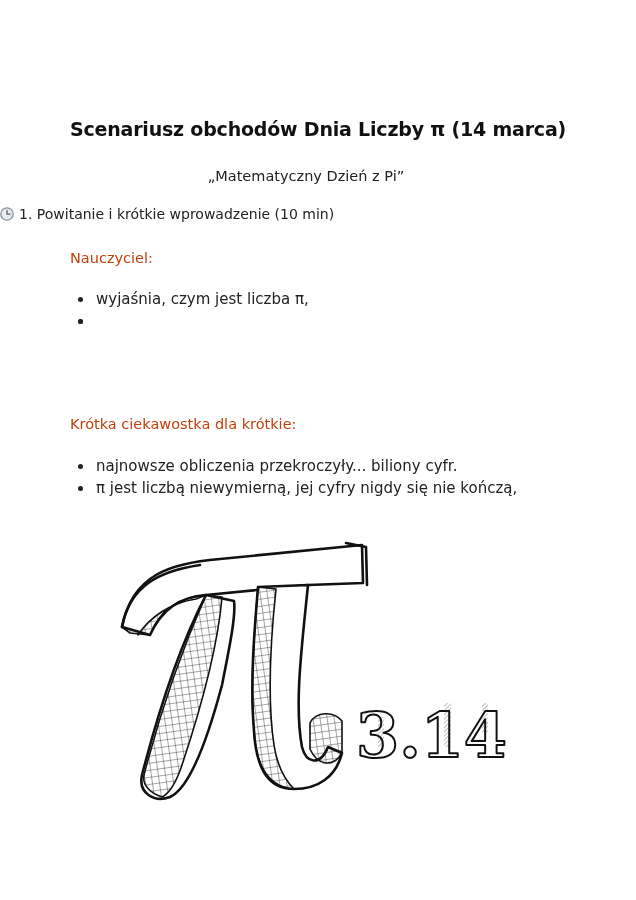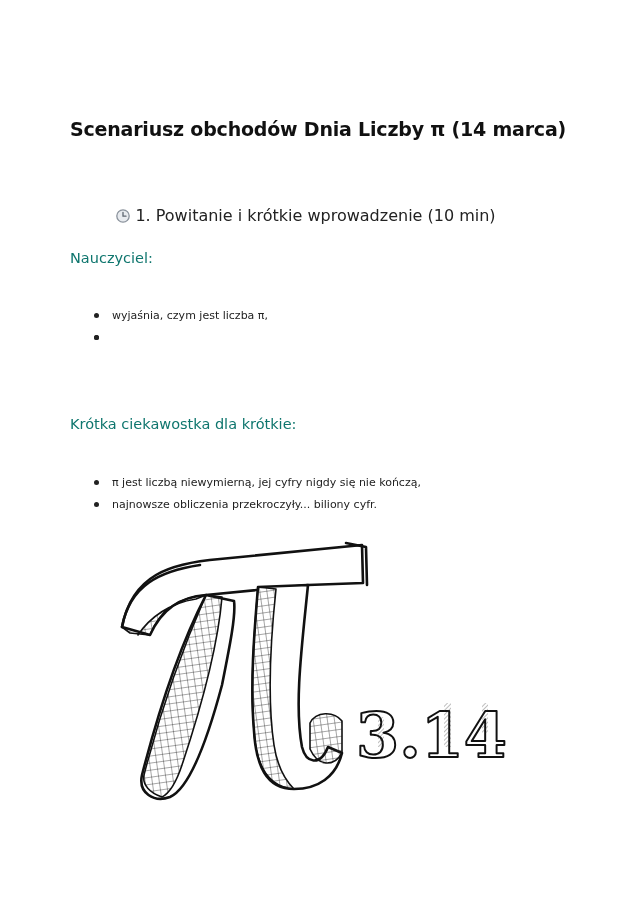--- a/index.html
+++ b/index.html
@@ -4,59 +4,60 @@
 <style>
   html, body { margin: 0; padding: 0; background: #ffffff; }
   body { width: 636px; height: 900px; position: relative; overflow: hidden;
          font-family: "DejaVu Sans", sans-serif; color: #1a1a1a; }
   .page { position: absolute; left: 0; top: 0; width: 636px; height: 648px; }
   .title { position: absolute; left: 0; width: 636px; top: 118px; text-align: center;
            font-family: "DejaVu Sans", sans-serif; font-weight: bold; font-size: 19px;
            letter-spacing: -0.2px; color: #111; }
   .subtitle { position: absolute; left: 0; width: 612px; top: 168px; text-align: center;
               font-size: 14.5px; color: #222; }
-  .section { position: absolute; left: 0; width: 612px; top: 206px; text-align: center;
-             font-size: 16px; color: #222; }
+  .section { position: absolute; left: 0; width: 612px; top: 206px; text-align: left;
+             font-size: 14px; color: #222; }
   .clock { display: inline-block; width: 14px; height: 14px; vertical-align: -2px; margin-right: 5px; }
-  .label { position: absolute; left: 70px; font-size: 14.5px; color: #0f766e; }
-  ul.list { position: absolute; left: 70px; margin: 16px; padding: 0; list-style: none;
-            font-size: 11px; color: #222; width: 470px; }
+  .label { position: absolute; left: 70px; font-size: 14.5px; color: #c2410c; }
+  ul.list { position: absolute; left: 70px; margin: 0; padding: 0; list-style: none;
+            font-size: 15px; color: #222; width: 470px; }
   ul.list li { position: relative; padding-left: 26px; line-height: 21.5px; }
   ul.list li .dot { position: absolute; left: 8px; top: 8px; width: 5px; height: 5px;
                     border-radius: 50%; background: #222; }
   .illus { position: absolute; left: 110px; top: 535px; width: 420px; height: 300px; }
 </style>
 </head>
 <body>
 
 <div class="page">
 
   <div class="title">Scenariusz obchodów Dnia Liczby π (14 marca)</div>
 
+  <div class="subtitle">„Matematyczny Dzień z Pi”</div>
 
   <div class="section">
     <svg class="clock" viewBox="0 0 14 14">
       <circle cx="7" cy="7" r="6.2" fill="#e8ebef" stroke="#8a929c" stroke-width="1.3"></circle>
       <path d="M7 3.3 V7.2 H10" fill="none" stroke="#5d6670" stroke-width="1.3" stroke-linecap="round"></path>
     </svg><span>1. Powitanie i krótkie wprowadzenie (10 min)</span>
   </div>
 
   <div class="label" style="top:250px;">Nauczyciel:</div>
 
   <ul class="list" style="top:289px;">
     <li><span class="dot"></span><span>wyjaśnia, czym jest liczba π,</span></li>
     <li><span class="dot"></span></li>
     <li><span class="dot"></span></li>
   </ul>
 
   <div class="label" style="top:416px;">Krótka ciekawostka dla krótkie:</div>
 
   <ul class="list" style="top:456px;">
+    <li><span class="dot"></span><span>najnowsze obliczenia przekroczyły... biliony cyfr.</span></li>
     <li><span class="dot"></span><span>π jest liczbą niewymierną, jej cyfry nigdy się nie kończą,</span></li>
-    <li><span class="dot"></span><span>najnowsze obliczenia przekroczyły... biliony cyfr.</span></li>
   </ul>
 
   <svg class="illus" viewBox="0 0 420 300">
     <defs>
       <pattern id="hatch" width="7" height="7" patternUnits="userSpaceOnUse" patternTransform="rotate(-8)">
         <path d="M0 0 H7 M0 0 V7" stroke="#222" stroke-width="0.8" fill="none"></path>
       </pattern>
       <pattern id="hatch2" width="3" height="3" patternUnits="userSpaceOnUse" patternTransform="rotate(45)">
         <path d="M0 0 V3" stroke="#333" stroke-width="0.9" fill="none"></path>
       </pattern>

